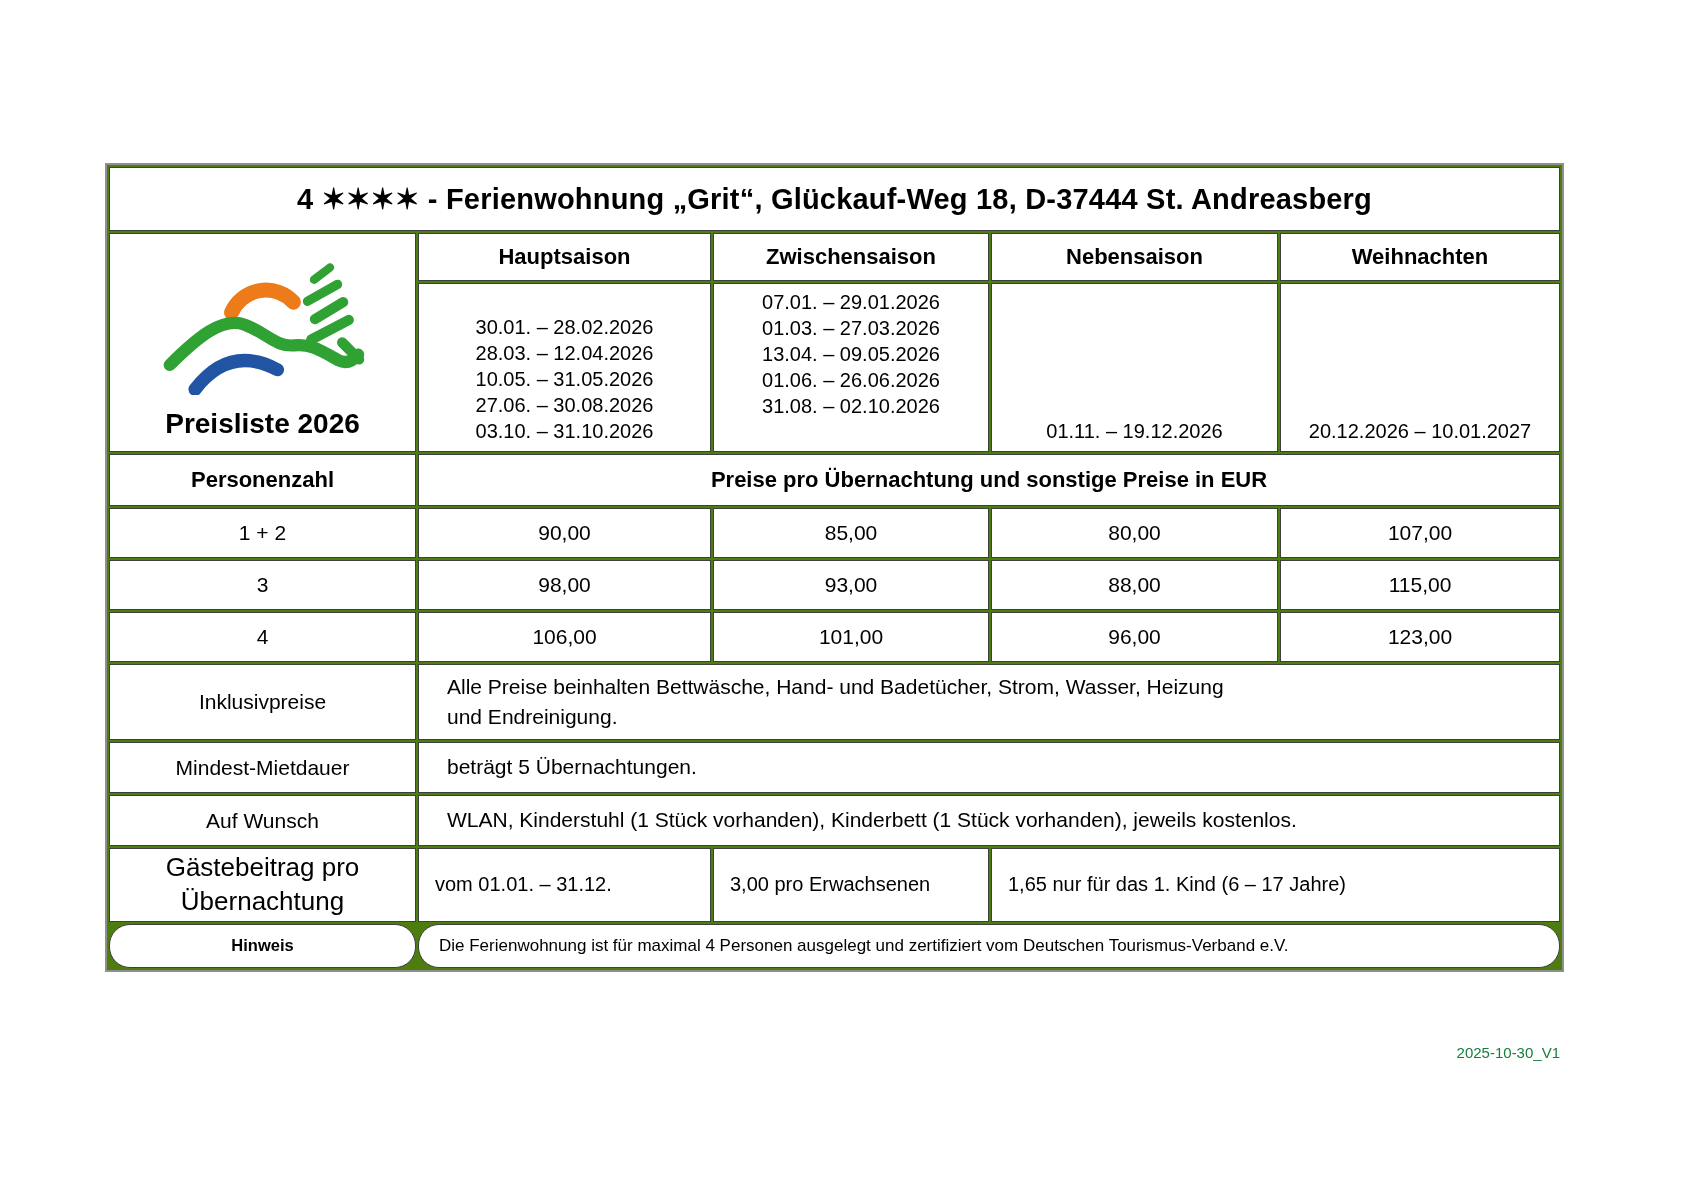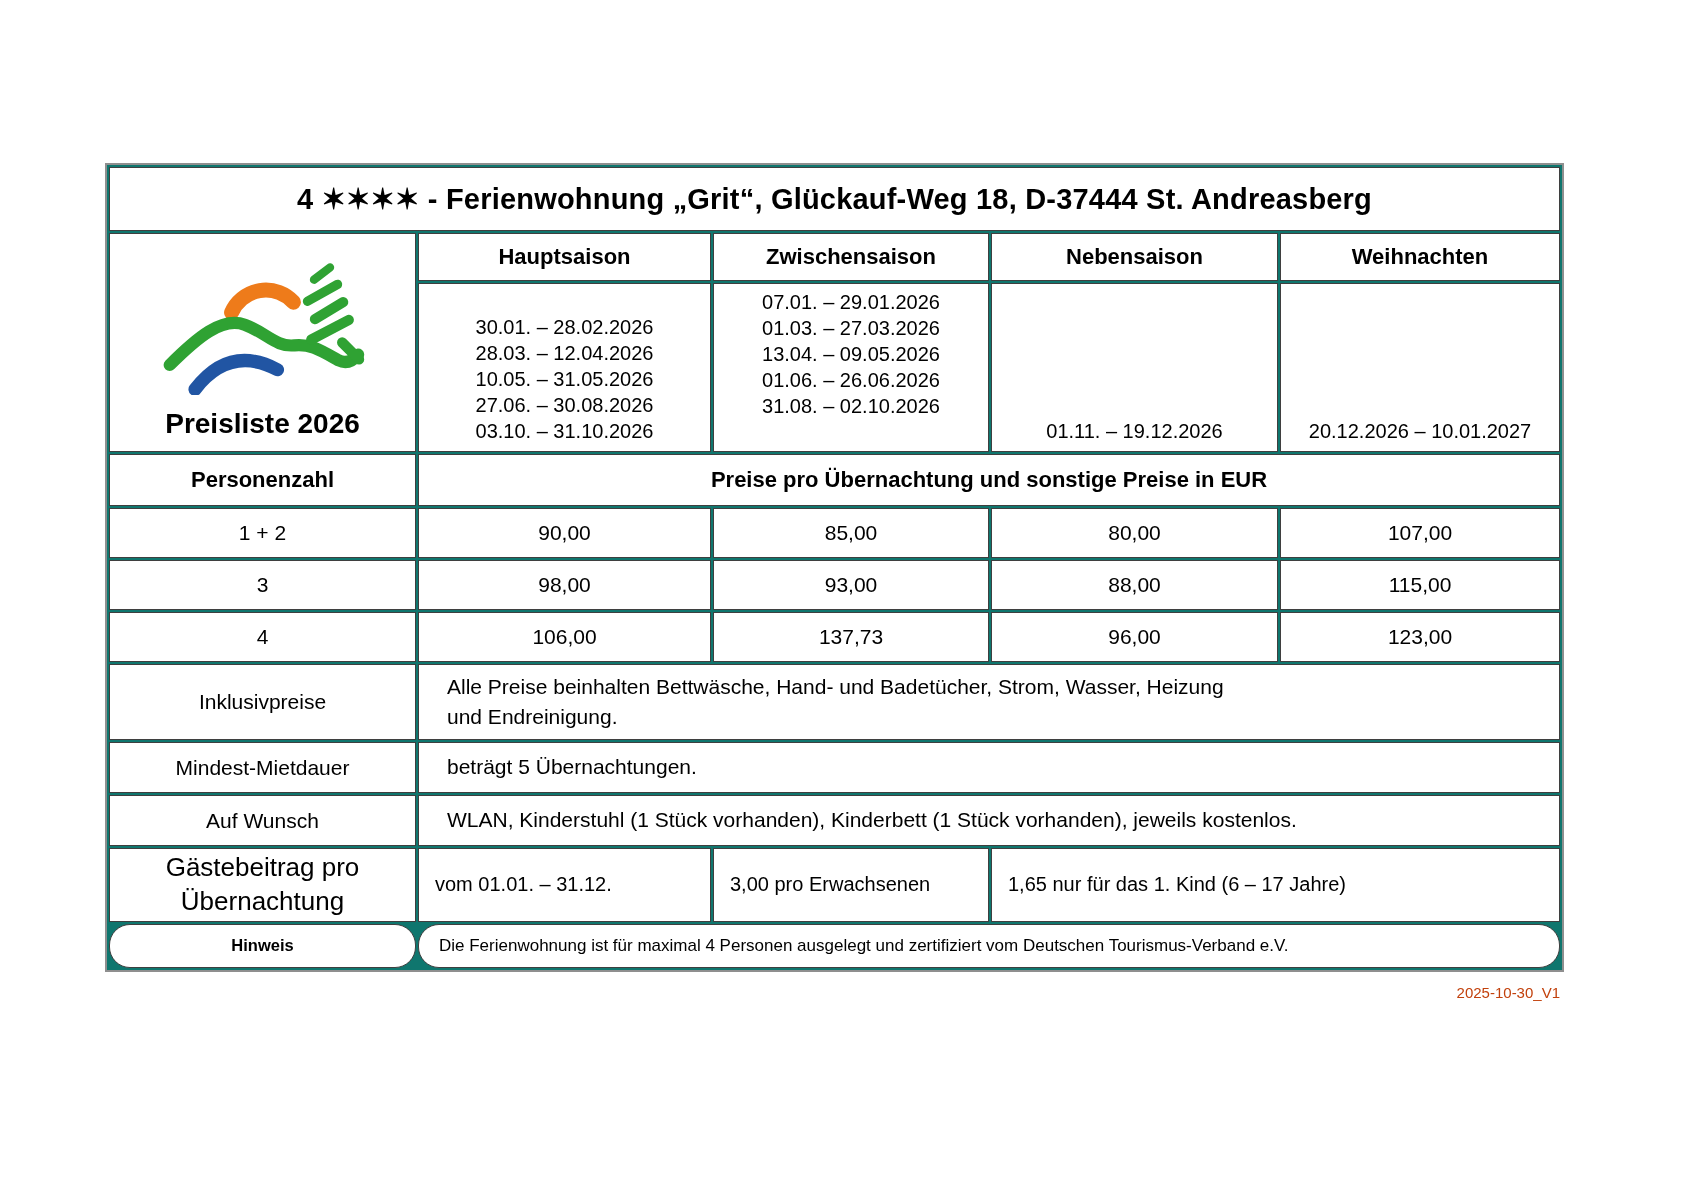--- a/index.html
+++ b/index.html
@@ -7,21 +7,21 @@
     position:relative;
     width:1684px;height:1190px;
     background:#ffffff;
     font-family:"Liberation Sans", sans-serif;
     color:#000;
     overflow:hidden;
   }
   .table-wrap{
     position:absolute;left:105px;top:163px;width:1455px;
     border:2px solid #8f8f8f;
-    background:#0f766e;
+    background:#4d7c0f;
   }
   table.pricelist{
     width:100%;
     border-collapse:separate;
     border-spacing:2px;
     table-layout:fixed;
   }
   table.pricelist td{
     border:1px solid #3f3f3f;
     background:#ffffff;
@@ -46,22 +46,22 @@
   .r-gaeste td{height:66px;font-size:20px;}
   .r-gaeste td.content{text-align:left;padding-left:16px;}
   .r-gaeste td.label{font-size:26px;line-height:1.3;}
   .r-hinweis td{height:38px;border-radius:21px;}
   .r-hinweis td.label{font-size:16.5px;font-weight:bold;}
   .r-hinweis td.content{font-size:17px;text-align:left;padding-left:20px;}
   .logo-cell{vertical-align:middle;}
   .logo-wrap{display:flex;flex-direction:column;align-items:center;justify-content:center;gap:13px;}
   .logo-caption{font-size:28px;font-weight:bold;}
   .footer-version{
-    position:absolute;top:984px;right:124px;
-    font-size:15px;color:#c2410c;
+    position:absolute;top:1044px;right:124px;
+    font-size:15px;color:#15803d;
   }
 </style>
 </head>
 <body>
 
 <div class="page">
 
   <div class="table-wrap">
     <table class="pricelist">
       <colgroup>
@@ -131,21 +131,21 @@
         <td>3</td>
         <td>98,00</td>
         <td>93,00</td>
         <td>88,00</td>
         <td>115,00</td>
       </tr>
 
       <tr class="r-price">
         <td>4</td>
         <td>106,00</td>
-        <td>137,73</td>
+        <td>101,00</td>
         <td>96,00</td>
         <td>123,00</td>
       </tr>
 
       <tr class="r-info r-inklusiv">
         <td class="label">Inklusivpreise</td>
         <td colspan="4" class="content">Alle Preise beinhalten Bettwäsche, Hand- und Badetücher, Strom, Wasser, Heizung
 und Endreinigung.</td>
       </tr>
 

